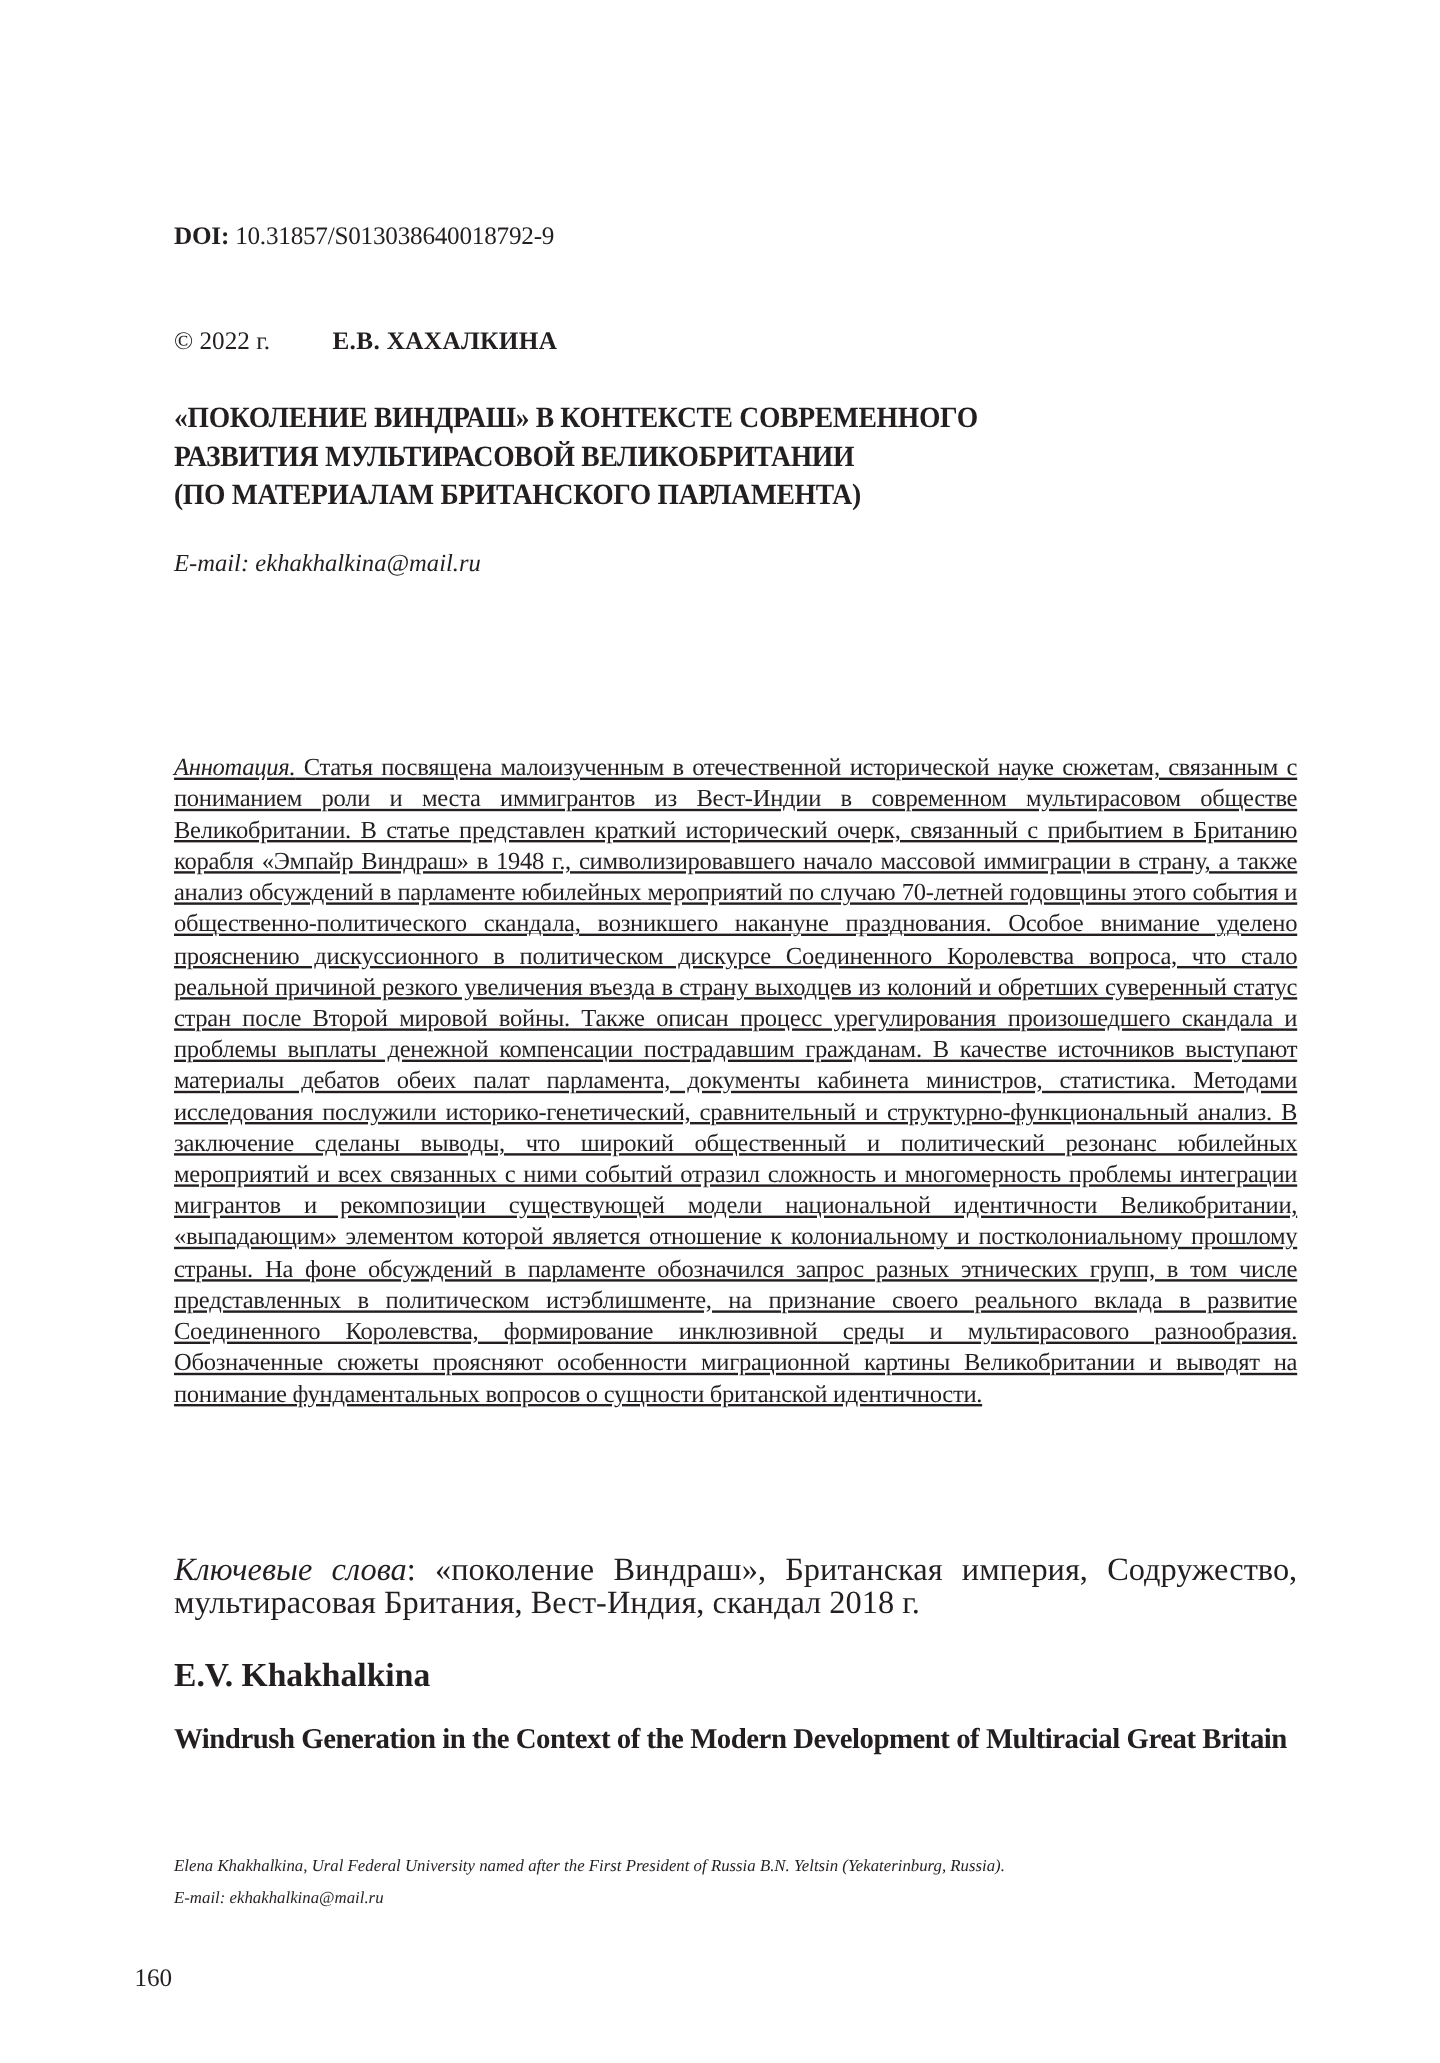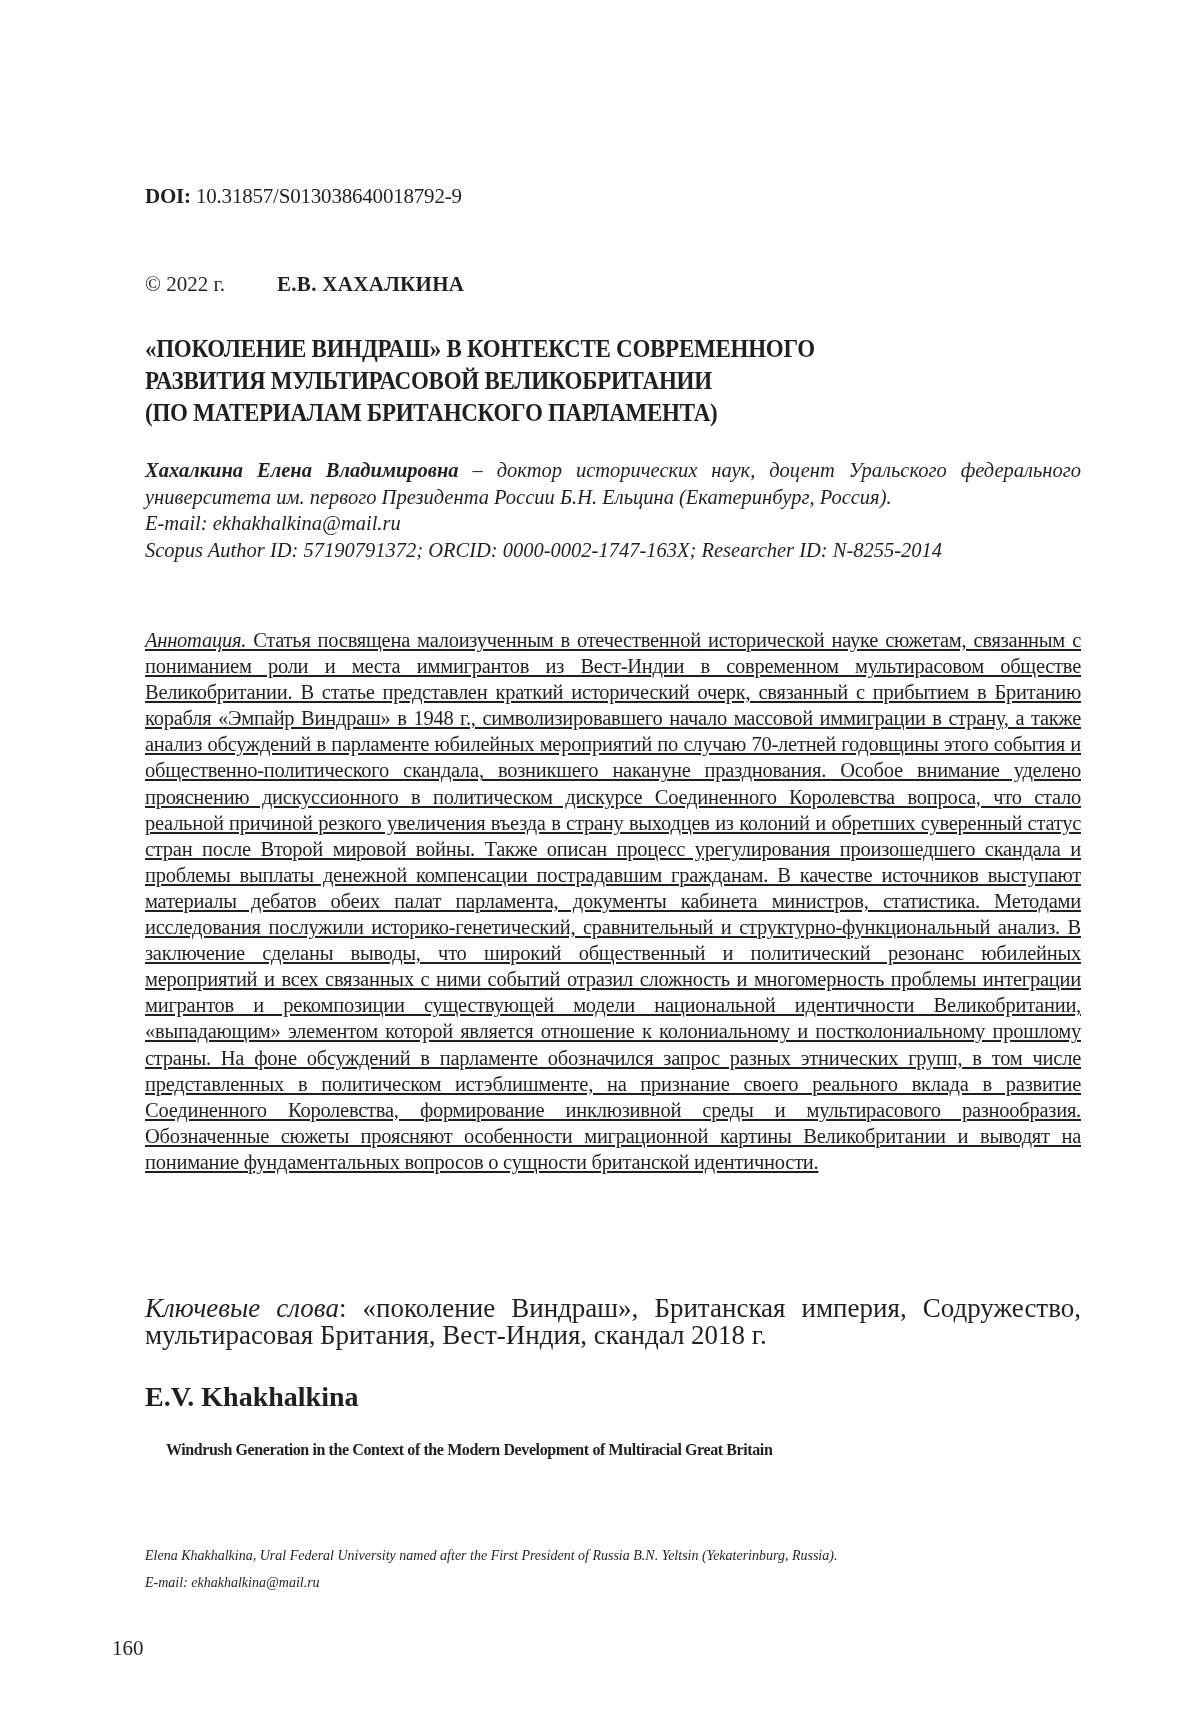--- a/index.html
+++ b/index.html
@@ -88,25 +88,24 @@
       top: 1381px;
       left: 0;
       font-size: 28px;
       font-weight: bold;
     }
     .title-en {
       position: absolute;
       top: 1436px;
       left: 0;
       width: 936px;
-      font-size: 16px;
+      font-size: 24px;
       font-weight: bold;
       line-height: 28px;
       letter-spacing: -0.4px;
-      margin-left: 21px;
     }
     .affil-en {
       position: absolute;
       top: 1542px;
       left: 0;
       width: 936px;
       font-size: 14px;
       font-style: italic;
       line-height: 27px;
       text-align: justify;
@@ -132,25 +131,21 @@
     <span class="year">© 2022 г.</span><span class="author">Е.В. ХАХАЛКИНА</span>
   </div>
 
   <div class="title-ru">
     <div>«ПОКОЛЕНИЕ ВИНДРАШ» В КОНТЕКСТЕ СОВРЕМЕННОГО</div>
     <div>РАЗВИТИЯ МУЛЬТИРАСОВОЙ ВЕЛИКОБРИТАНИИ</div>
     <div>(ПО МАТЕРИАЛАМ БРИТАНСКОГО ПАРЛАМЕНТА)</div>
   </div>
 
   <div class="author-info">
-    <div>
-      <span class="name">Хахалкина Елена Владимировна</span><span> – доктор исторических наук, доцент Уральского федерального университета им. первого Президента России Б.Н. Ельцина (Екатеринбург, Россия).</span>
-    </div>
     <div>E-mail: ekhakhalkina@mail.ru</div>
-    <div style="white-space:nowrap;">Scopus Author ID: 57190791372; ORCID: 0000-0002-1747-163X; Researcher ID: N-8255-2014</div>
   </div>
 
   <div class="abstract">
     <span class="lbl">Аннотация.</span><span> Статья посвящена малоизученным в отечественной исторической науке сюжетам, связанным с пониманием роли и места иммигрантов из Вест-Индии в современном мультирасовом обществе Великобритании. В статье представлен краткий исторический очерк, связанный с прибытием в Британию корабля «Эмпайр Виндраш» в 1948 г., символизировавшего начало массовой иммиграции в страну, а также анализ обсуждений в парламенте юбилейных мероприятий по случаю 70-летней годовщины этого события и общественно-политического скандала, возникшего накануне празднования. Особое внимание уделено прояснению дискуссионного в политическом дискурсе Соединенного Королевства вопроса, что стало реальной причиной резкого увеличения въезда в страну выходцев из колоний и обретших суверенный статус стран после Второй мировой войны. Также описан процесс урегулирования произошедшего скандала и проблемы выплаты денежной компенсации пострадавшим гражданам. В качестве источников выступают материалы дебатов обеих палат парламента, документы кабинета министров, статистика. Методами исследования послужили историко-генетический, сравнительный и структурно-функциональный анализ. В заключение сделаны выводы, что широкий общественный и политический резонанс юбилейных мероприятий и всех связанных с ними событий отразил сложность и многомерность проблемы интеграции мигрантов и рекомпозиции существующей модели национальной идентичности Великобритании, «выпадающим» элементом которой является отношение к колониальному и постколониальному прошлому страны. На фоне обсуждений в парламенте обозначился запрос разных этнических групп, в том числе представленных в политическом истэблишменте, на признание своего реального вклада в развитие Соединенного Королевства, формирование инклюзивной среды и мультирасового разнообразия. Обозначенные сюжеты проясняют особенности миграционной картины Великобритании и выводят на понимание фундаментальных вопросов о сущности британской идентичности.</span>
   </div>
 
   <div class="keywords">
     <span class="lbl">Ключевые слова</span><span>: «поколение Виндраш», Британская империя, Содружество, мультирасовая Британия, Вест-Индия, скандал 2018 г.</span>
   </div>
 

